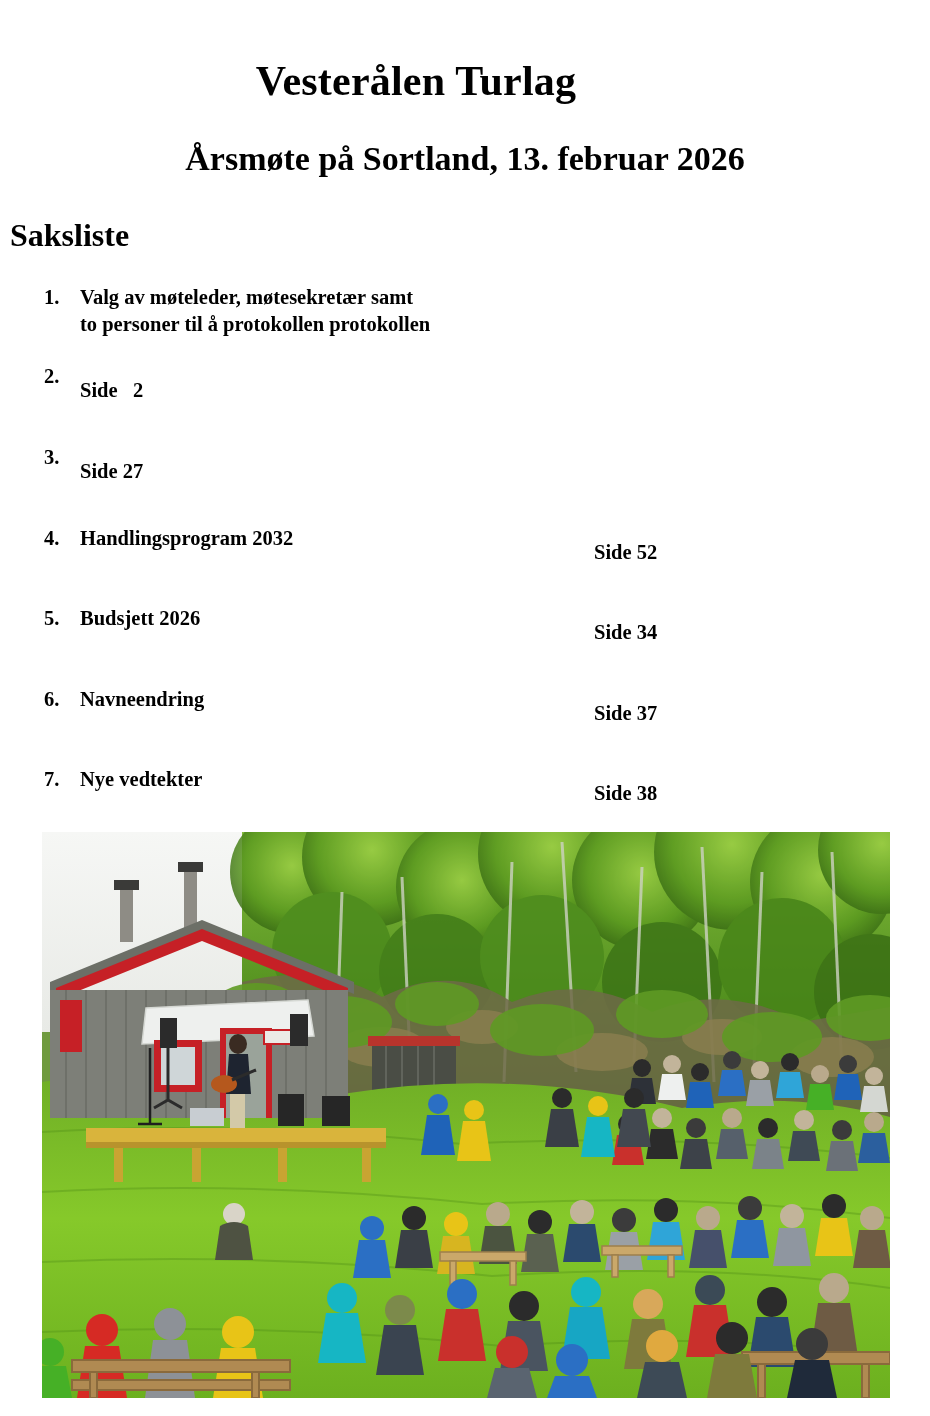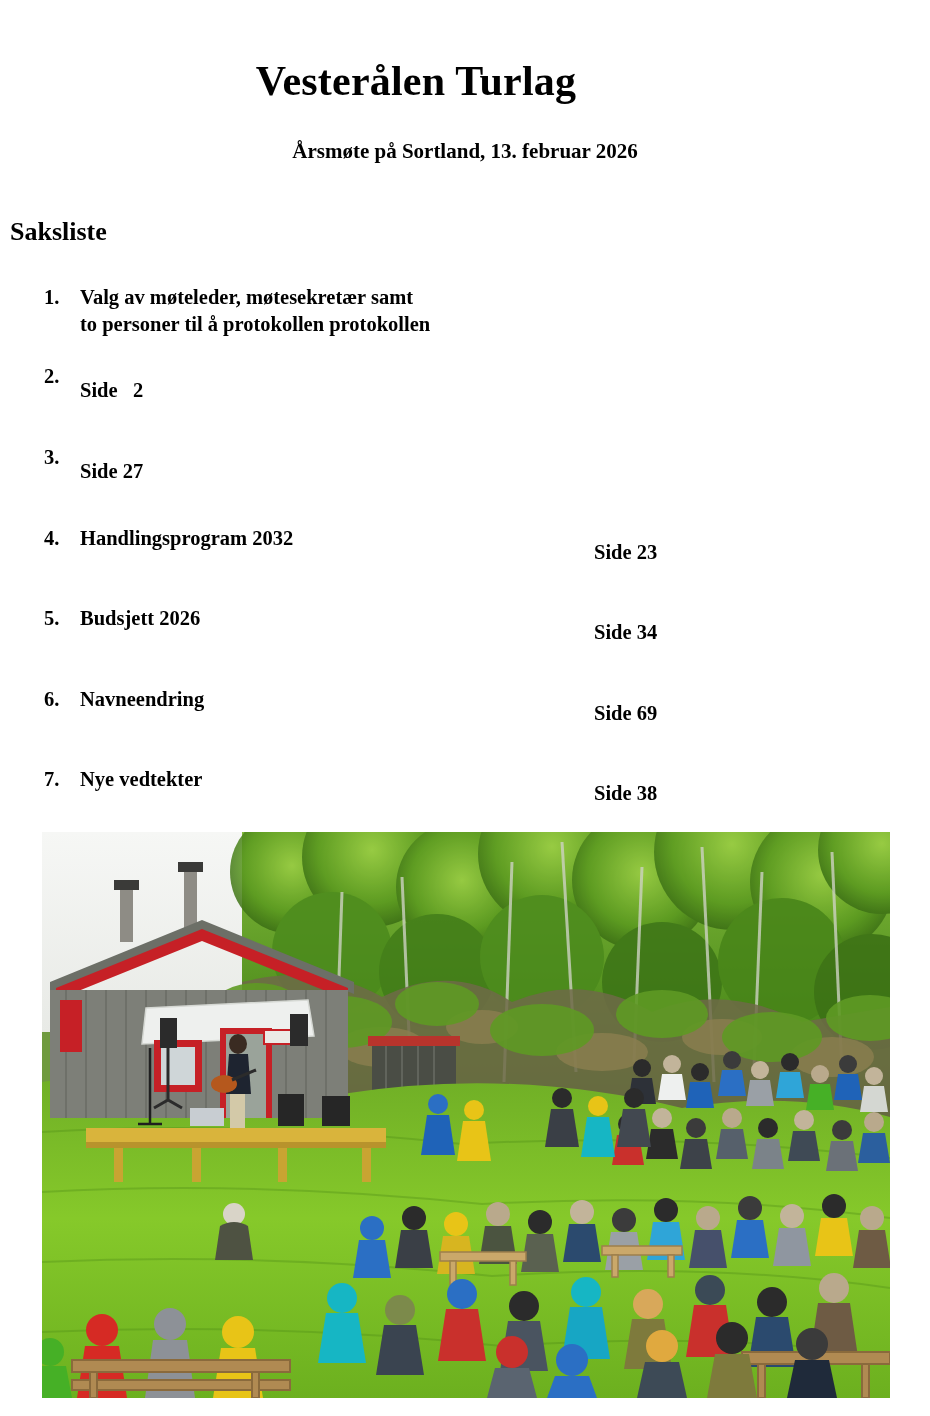--- a/index.html
+++ b/index.html
@@ -27,29 +27,29 @@
     font-weight: bold;
     letter-spacing: 0.2px;
     line-height: 1.1;
   }
   .doc-subtitle {
     position: absolute;
     left: 0;
     top: 140px;
     width: 930px;
     text-align: center;
-    font-size: 21px;
+    font-size: 34px;
     font-weight: bold;
     line-height: 1.1;
   }
   .section-heading {
     position: absolute;
     left: 10px;
     top: 218px;
-    font-size: 26px;
+    font-size: 32px;
     font-weight: bold;
     line-height: 1.1;
   }
 
   
   .agenda {
     position: absolute;
     left: 44px;
     top: 284px;
     width: 700px;
@@ -114,33 +114,33 @@
   </div>
 
   <div class="agenda-row" style="margin-bottom:40px;">
     <span class="agenda-num">3.</span>
     <span class="agenda-page">Side 27</span>
   </div>
 
   <div class="agenda-row" style="margin-bottom:40px;">
     <span class="agenda-num">4.</span>
     <span class="agenda-label">Handlingsprogram 2032</span>
-    <span class="agenda-page">Side 23</span>
+    <span class="agenda-page">Side 52</span>
   </div>
 
   <div class="agenda-row" style="margin-bottom:40px;">
     <span class="agenda-num">5.</span>
     <span class="agenda-label">Budsjett 2026</span>
     <span class="agenda-page">Side 34</span>
   </div>
 
   <div class="agenda-row" style="margin-bottom:40px;">
     <span class="agenda-num">6.</span>
     <span class="agenda-label">Navneendring</span>
-    <span class="agenda-page">Side 69</span>
+    <span class="agenda-page">Side 37</span>
   </div>
 
   <div class="agenda-row" style="margin-bottom:40px;">
     <span class="agenda-num">7.</span>
     <span class="agenda-label">Nye vedtekter</span>
     <span class="agenda-page">Side 38</span>
   </div>
 
   <div class="agenda-row">
     <span class="agenda-num">8.</span>

